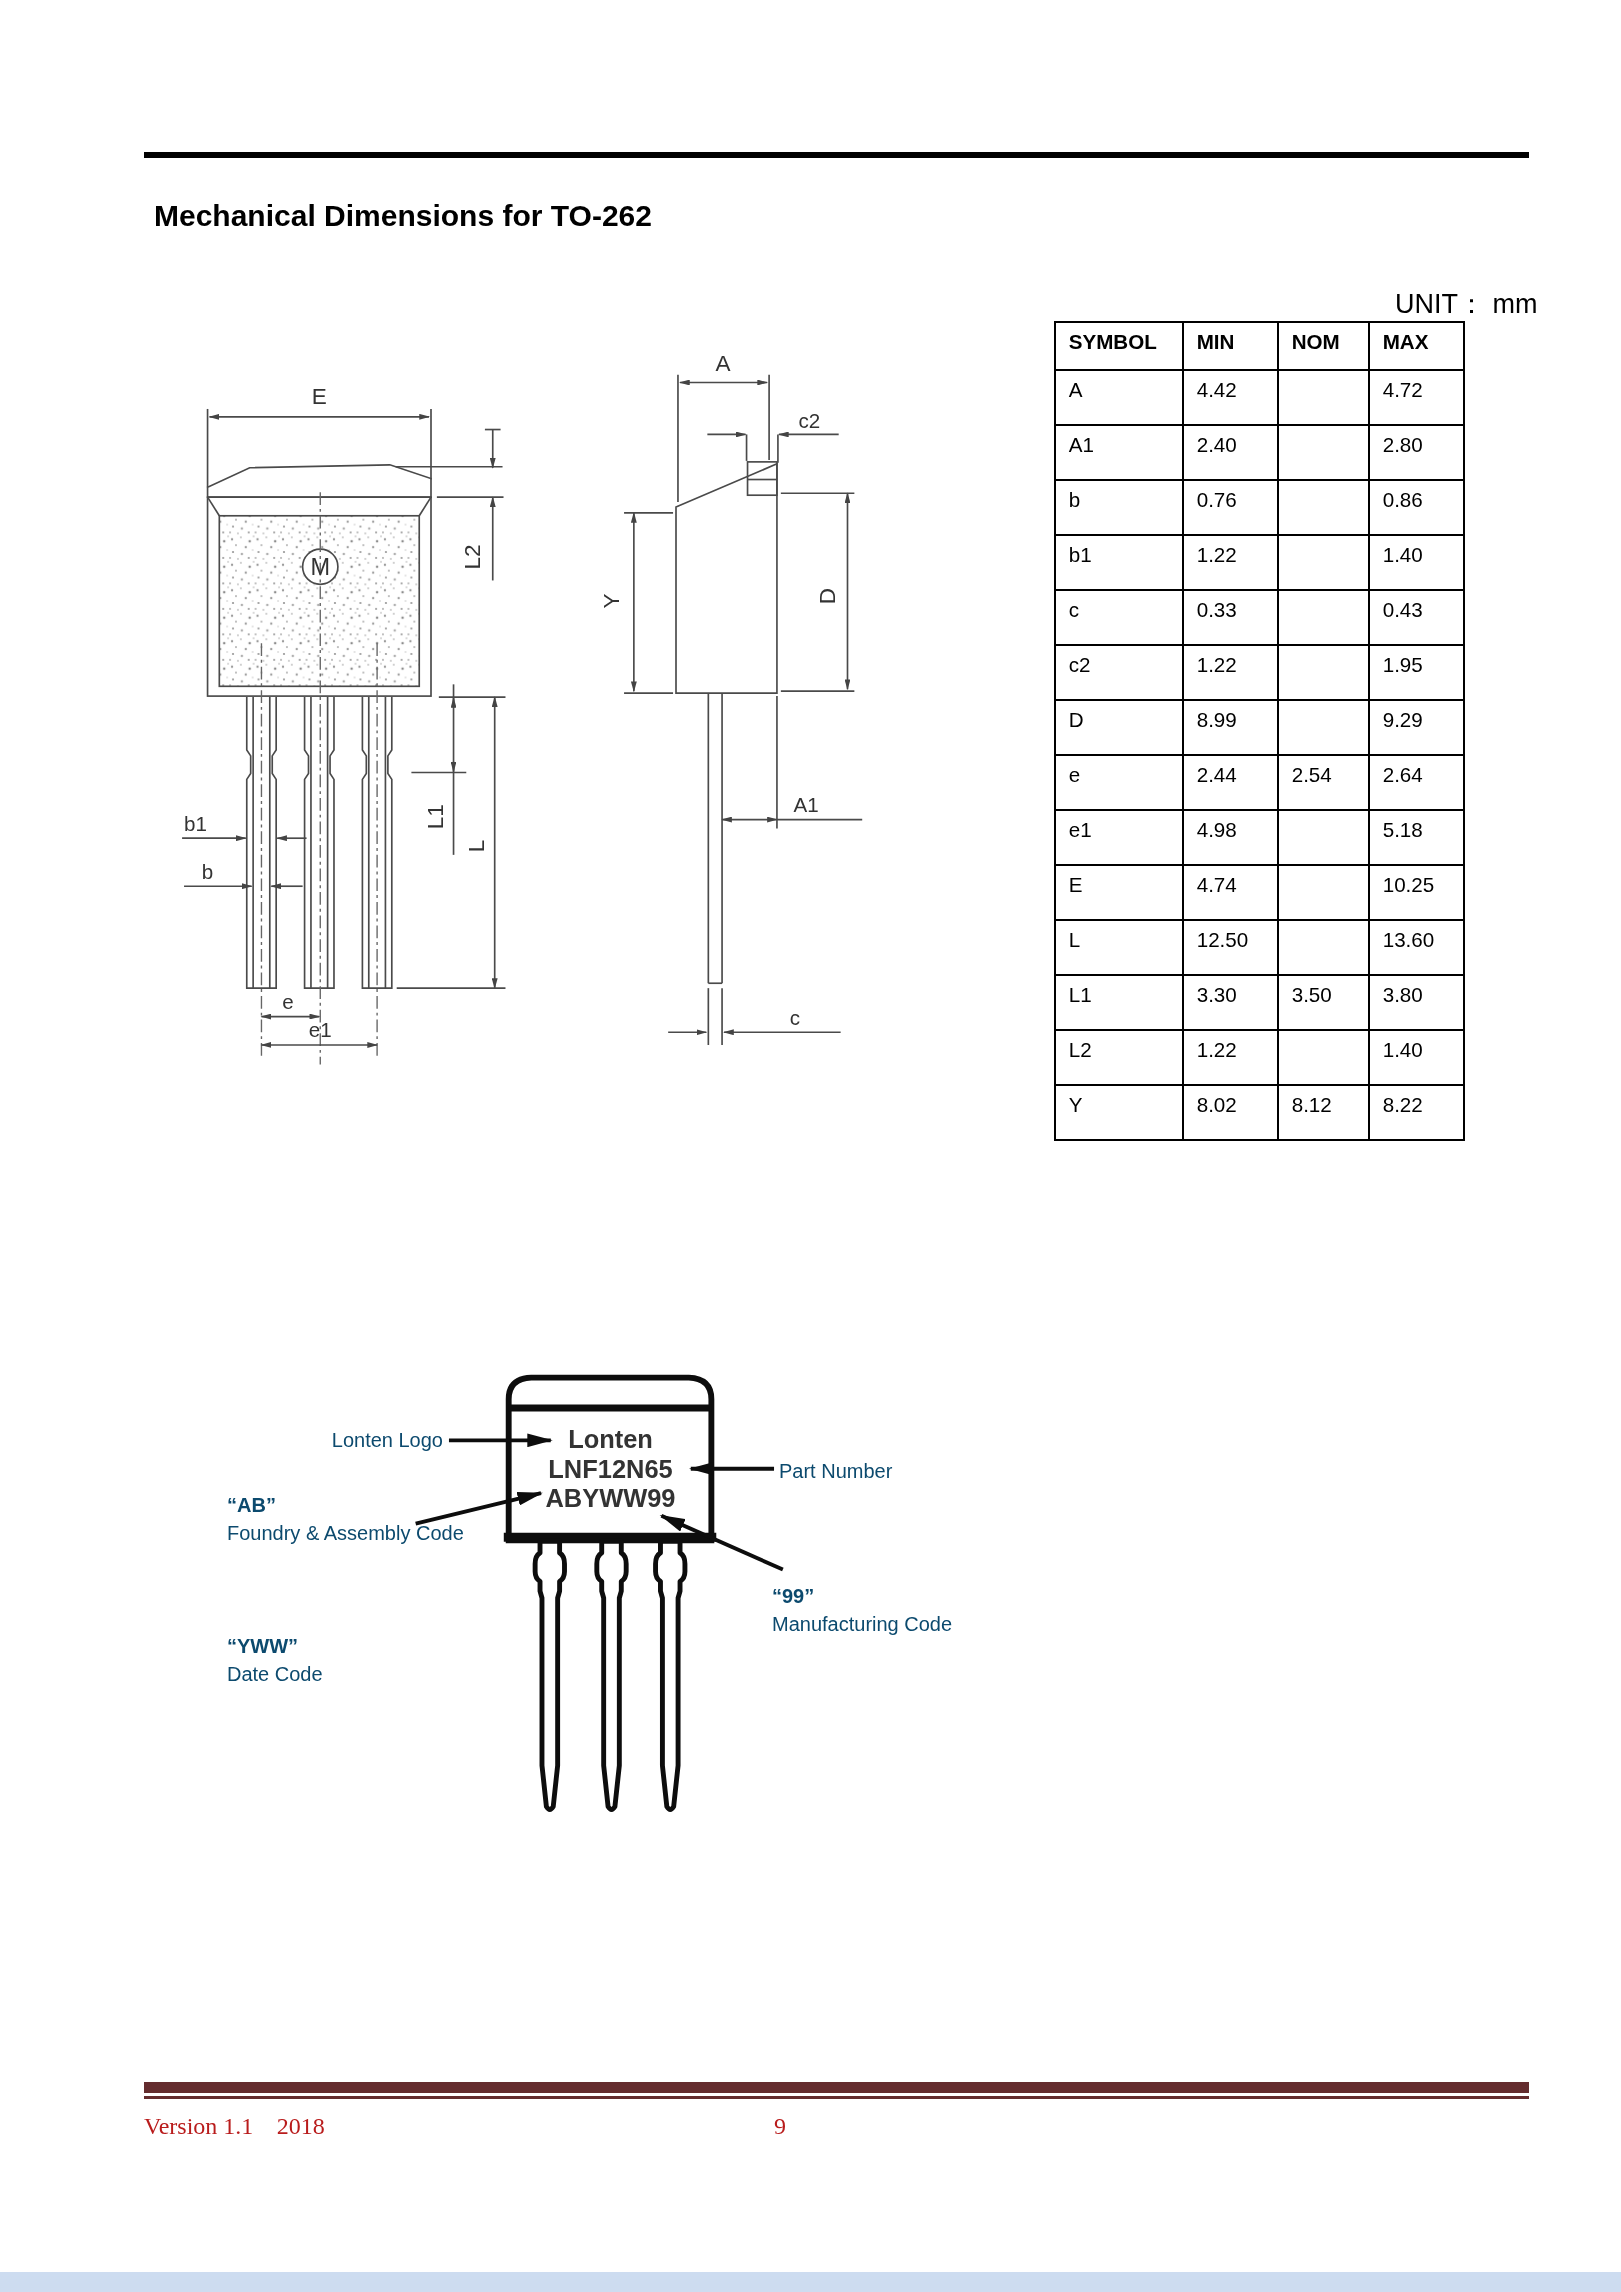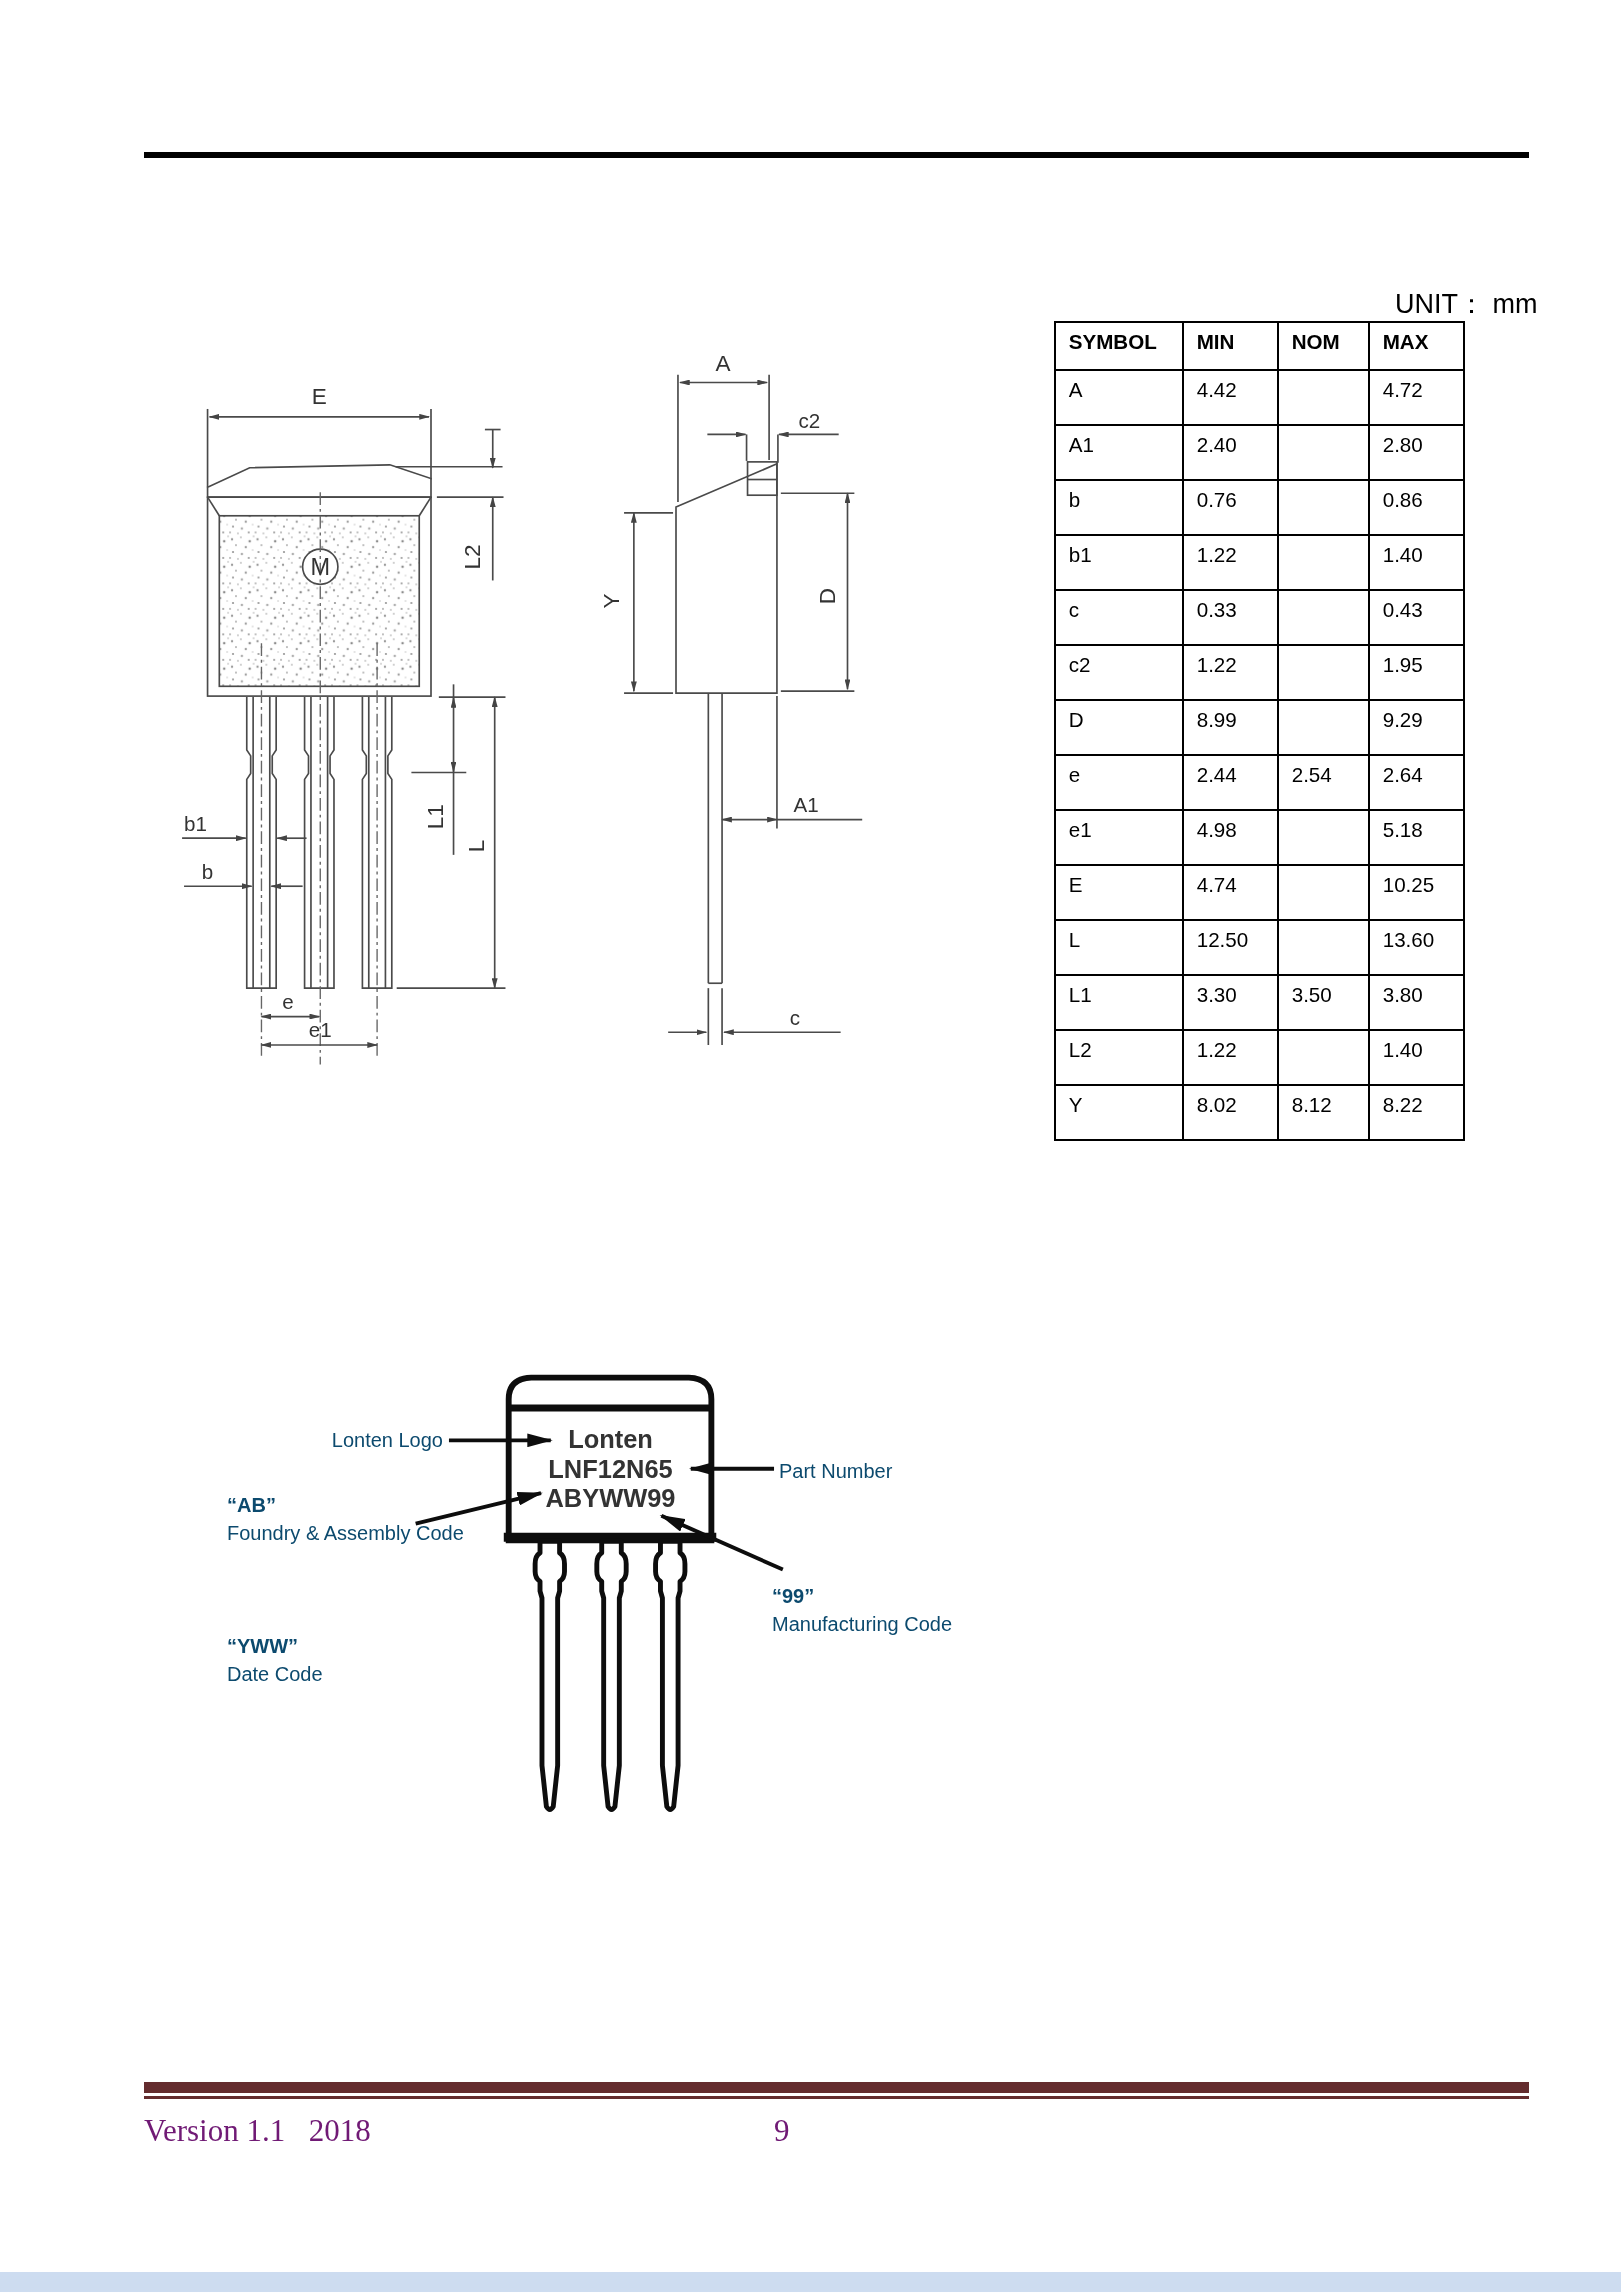--- a/index.html
+++ b/index.html
@@ -34,30 +34,31 @@
   table.dims td { height:55px; font-weight:normal; }
   table.dims { border:2.9px solid #000; }
   table.dims tr.group-end td { border-bottom-width:2.9px; }
 
   svg text { font-family:"Liberation Sans", sans-serif; fill:#333; }
   .mark-label { font-size:20px; color:#0c4a6e; line-height:28px; }
   .mark-label b { font-weight:bold; }
 
   .footer-bar  { left:144px; top:2082px; width:1385px; height:10.8px; background:#642c2e; }
   .footer-line { left:144px; top:2096px; width:1385px; height:2.9px;  background:#642c2e; }
-  .footer-text { top:2113px; font-family:"Liberation Serif", serif; font-size:31px; color:#701a75; }
+  .footer-text { top:2113px; font-family:"Liberation Serif", serif; font-size:24px; color:#b91c1c; }
   .bottom-strip { left:0; top:2272px; width:1621px; height:20.6px; background:#cddcf0; }
 </style>
 </head>
 <body>
 
 <div class="page">
 
   <div class="abs title-rule"></div>
 
+  <div class="abs h2 h2-mech">Mechanical Dimensions for TO-262</div>
   <div class="abs unit-label">UNIT： mm</div>
 
   <table class="dims">
     <colgroup>
         <col style="width:128px">
         <col style="width:95px">
         <col style="width:91px">
         <col style="width:95px">
       </colgroup>
     <thead>

